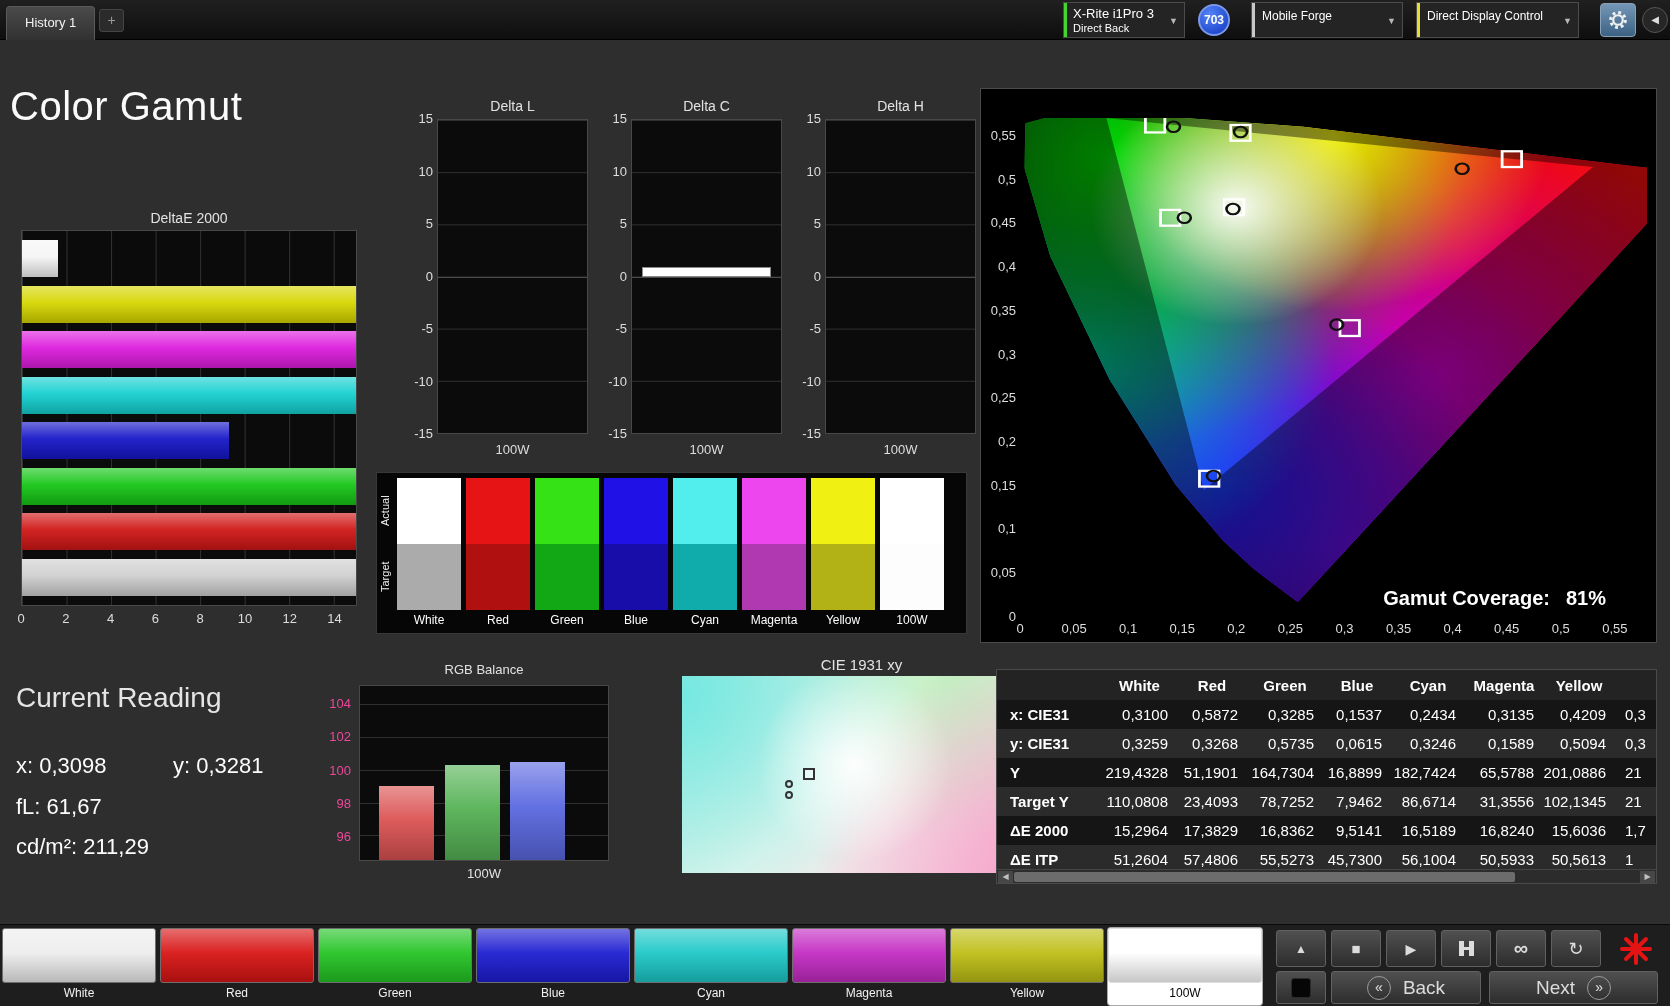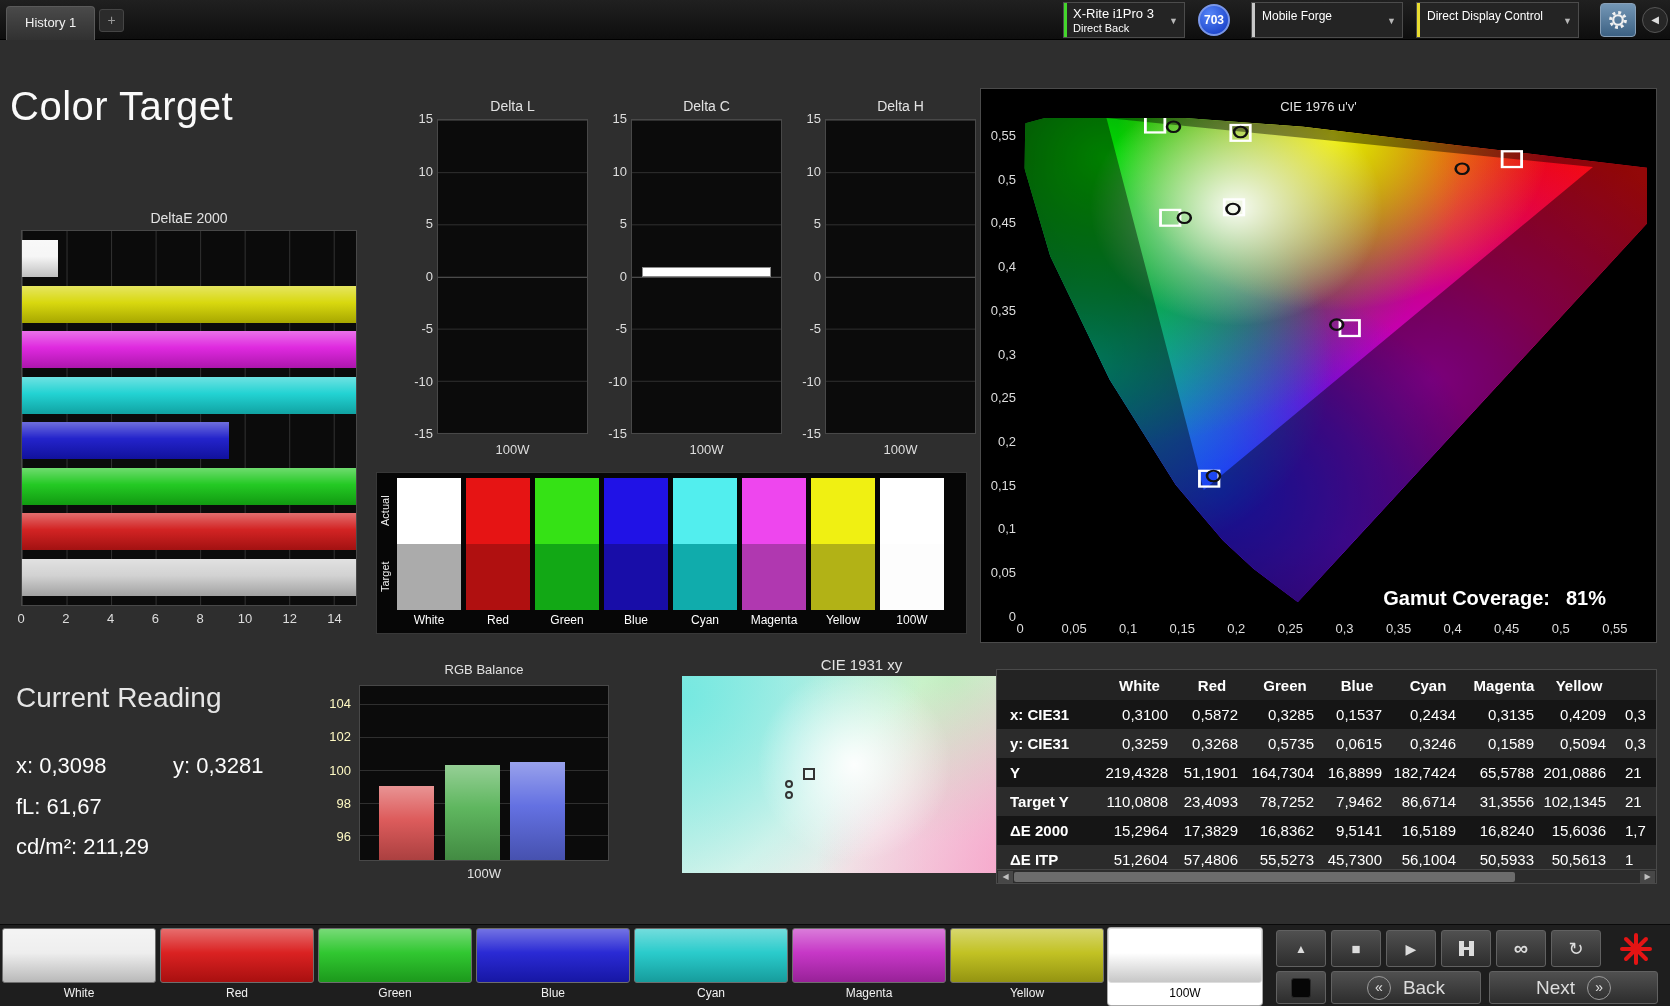--- a/index.html
+++ b/index.html
@@ -79,21 +79,21 @@
 .cr-y{left:173px;top:753px;}
 .cr-fl{left:16px;top:794px;}
 .cr-cd{left:16px;top:834px;}
 
 
 .rgb-title{left:359px;top:662px;width:250px;font-size:13px;}
 .rgb-plot{left:359px;top:685px;width:250px;height:176px;}
 .rgb-grid{position:absolute;left:0;right:0;height:1px;background:#2f2f2f;}
 .rgb-bar{position:absolute;bottom:0;width:55px;overflow:hidden;}
 .rgb-yticks{position:absolute;left:319px;top:685px;width:36px;height:176px;}
-.rgb-ytick{position:absolute;right:4px;transform:translateY(-50%);font-size:13px;color:#fef9c3;}
+.rgb-ytick{position:absolute;right:4px;transform:translateY(-50%);font-size:13px;color:#ec4899;}
 .rgb-xlabel{left:359px;top:866px;width:250px;font-size:13px;}
 
 
 .cie1931-title{left:682px;top:656px;width:359px;font-size:15px;}
 .cie1931{position:absolute;left:682px;top:676px;width:359px;height:197px;background:
  radial-gradient(circle at 48% 45%,rgba(255,255,255,.95) 0%,rgba(255,255,255,0) 45%),
  radial-gradient(circle at 100% 100%,rgba(248,150,195,.85),rgba(248,150,195,0) 55%),
  radial-gradient(circle at 0% 10%,rgba(110,232,225,.9),rgba(110,232,225,0) 60%),
  radial-gradient(circle at 75% 0%,rgba(185,240,185,.85),rgba(185,240,185,0) 50%),
  linear-gradient(135deg,#b5ecdf,#eef6ee 45%,#f4d4e2);}
@@ -164,21 +164,21 @@
   </div>
   <div class="gear-btn">
     <svg width="22" height="22" viewBox="0 0 24 24">
       <circle cx="12" cy="12" r="8" fill="none" stroke="#f0f0f0" stroke-width="3.4" stroke-dasharray="3.1 3.18"></circle>
       <circle cx="12" cy="12" r="5.2" fill="none" stroke="#f0f0f0" stroke-width="2.4"></circle>
     </svg>
   </div>
   <div class="collapse-btn">◀</div>
 </div>
 
-<div class="page-title">Color Target</div>
+<div class="page-title">Color Gamut</div>
 
 <div class="panel-title deltae-title">DeltaE 2000</div>
 <div class="chart deltae-plot">
   <div class="de-bars">
       <div class="de-row">
         <div class="de-bar" style="width: 10.6667%; background: rgb(245, 245, 245);"></div>
       </div>
       <div class="de-row">
         <div class="de-bar" style="width: 100%; background: rgb(214, 214, 0);"></div>
       </div>
@@ -298,21 +298,20 @@
       </div>
       <div class="sw-col" style="left: 503px;">
         <div class="sw" style="background: rgb(255, 255, 255);"></div>
         <div class="sw" style="background: rgb(253, 253, 253);"></div>
         <div class="sw-lbl">100W</div>
       </div>
     </div>
 </div>
 
 <div class="cie1976">
-  <div class="panel-title cie-title">CIE 1976 u'v'</div>
   <div class="cie-yticks">
       <span class="tick">0,55</span>
       <span class="tick">0,5</span>
       <span class="tick">0,45</span>
       <span class="tick">0,4</span>
       <span class="tick">0,35</span>
       <span class="tick">0,3</span>
       <span class="tick">0,25</span>
       <span class="tick">0,2</span>
       <span class="tick">0,15</span>

